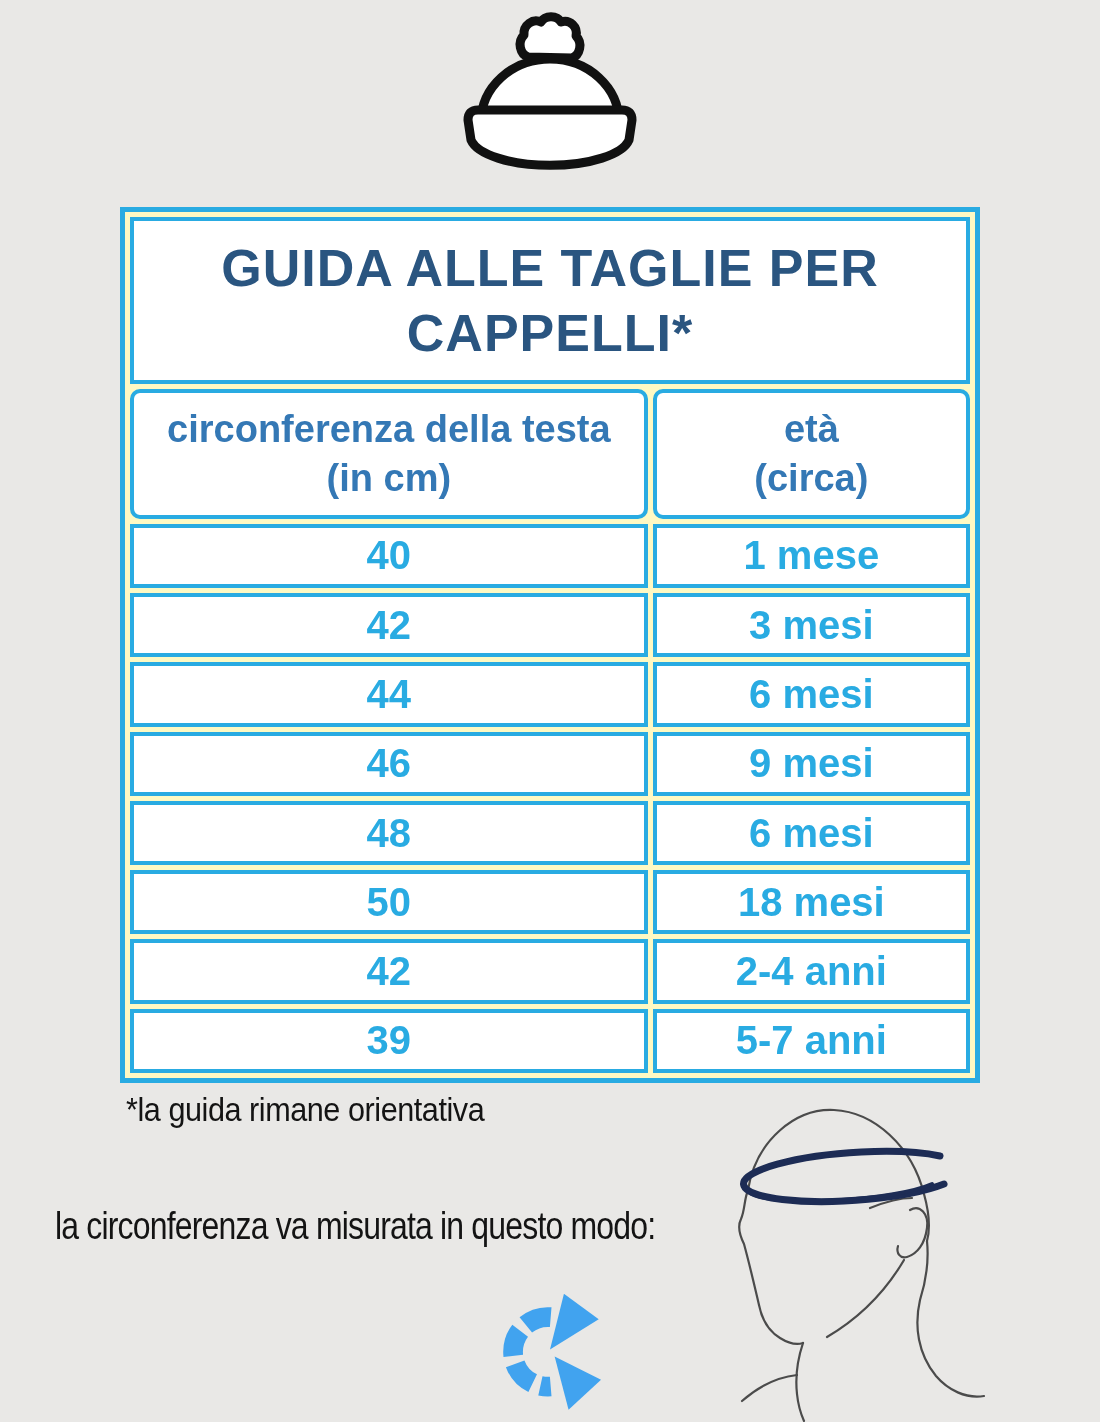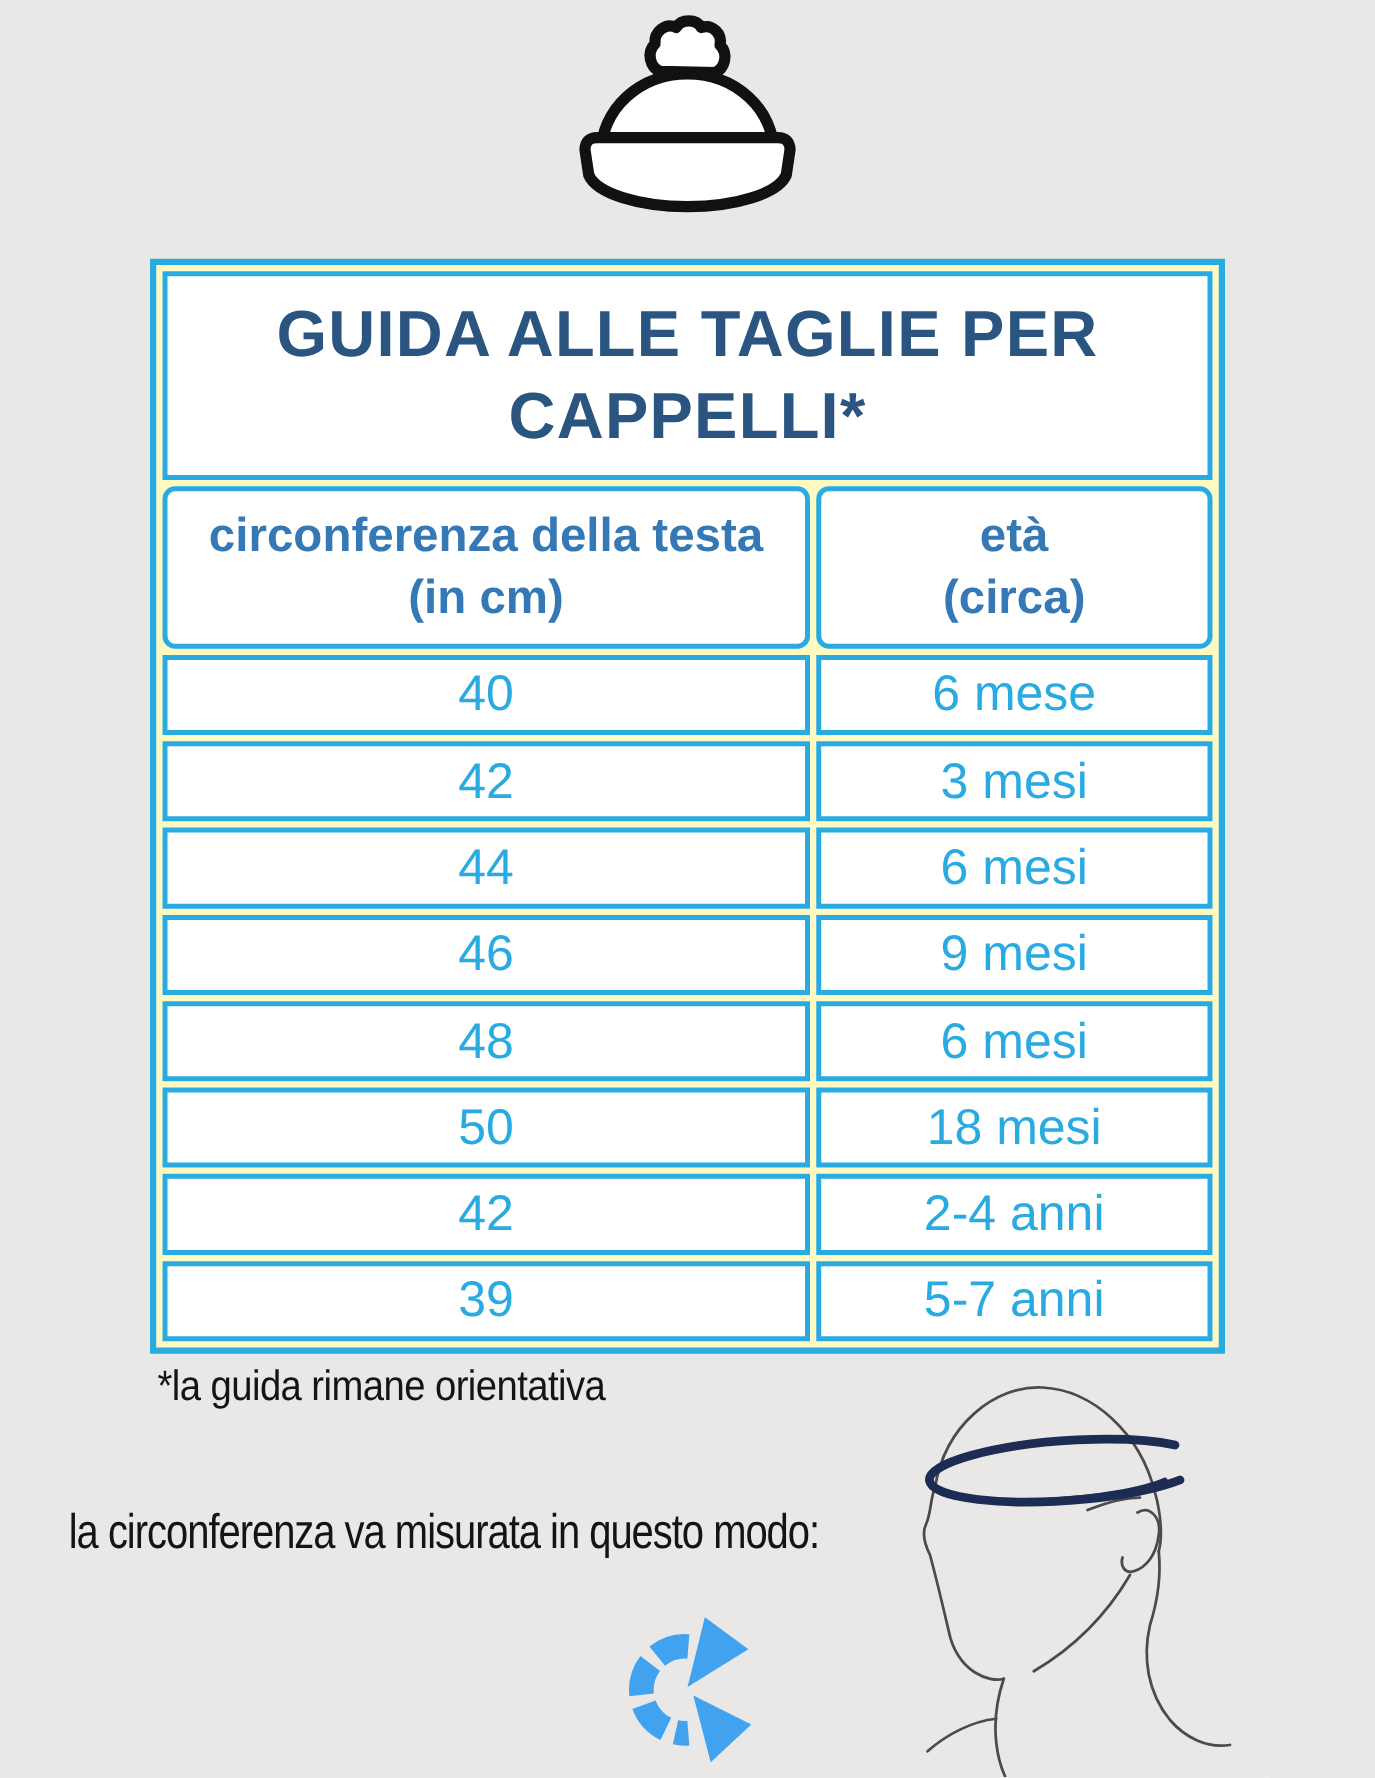--- a/index.html
+++ b/index.html
@@ -25,21 +25,21 @@
   }
   .title-cell {
     height:138px; color:#2a5580; font-size:52px; font-weight:800;
     line-height:1.25; letter-spacing:1px;
   }
   .head-cell {
     height:100px; color:#3478b5; font-size:38px; font-weight:700;
     line-height:1.3;
     border-radius:10px;
   }
-  .data-cell { height:50px; font-size:40px; font-weight:400; color:#29abe2; }
+  .data-cell { height:50px; font-size:40px; font-weight:700; color:#29abe2; }
 
   .footnote {
     position:absolute; left:126px; top:1090px;
     font-size:34px; font-weight:500; color:#141414;
     transform:scaleX(0.9); transform-origin:left top; letter-spacing:-0.5px;
   }
   .instruction {
     position:absolute; left:55px; top:1204px;
     font-size:39px; font-weight:500; color:#141414;
     transform:scaleX(0.82); transform-origin:left top; letter-spacing:-1px;
@@ -78,21 +78,21 @@
           <div>circonferenza della testa</div>
           <div>(in cm)</div>
         </th>
         <th class="head-cell">
           <div>età</div>
           <div>(circa)</div>
         </th>
       </tr>
       <tr>
         <td class="data-cell">40</td>
-        <td class="data-cell">6 mese</td>
+        <td class="data-cell">1 mese</td>
       </tr>
       <tr>
         <td class="data-cell">42</td>
         <td class="data-cell">3 mesi</td>
       </tr>
       <tr>
         <td class="data-cell">44</td>
         <td class="data-cell">6 mesi</td>
       </tr>
       <tr>

